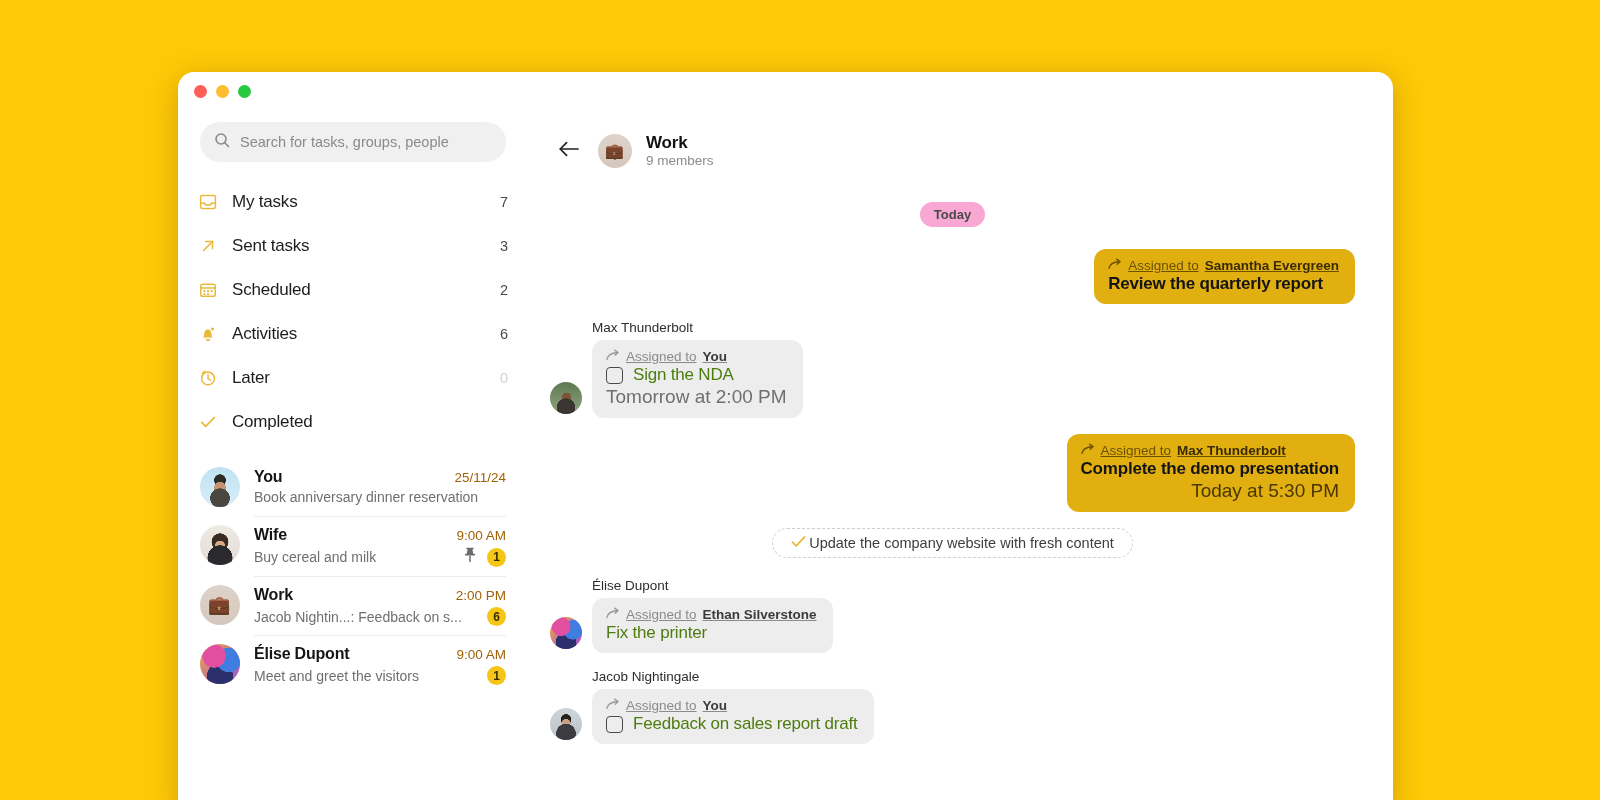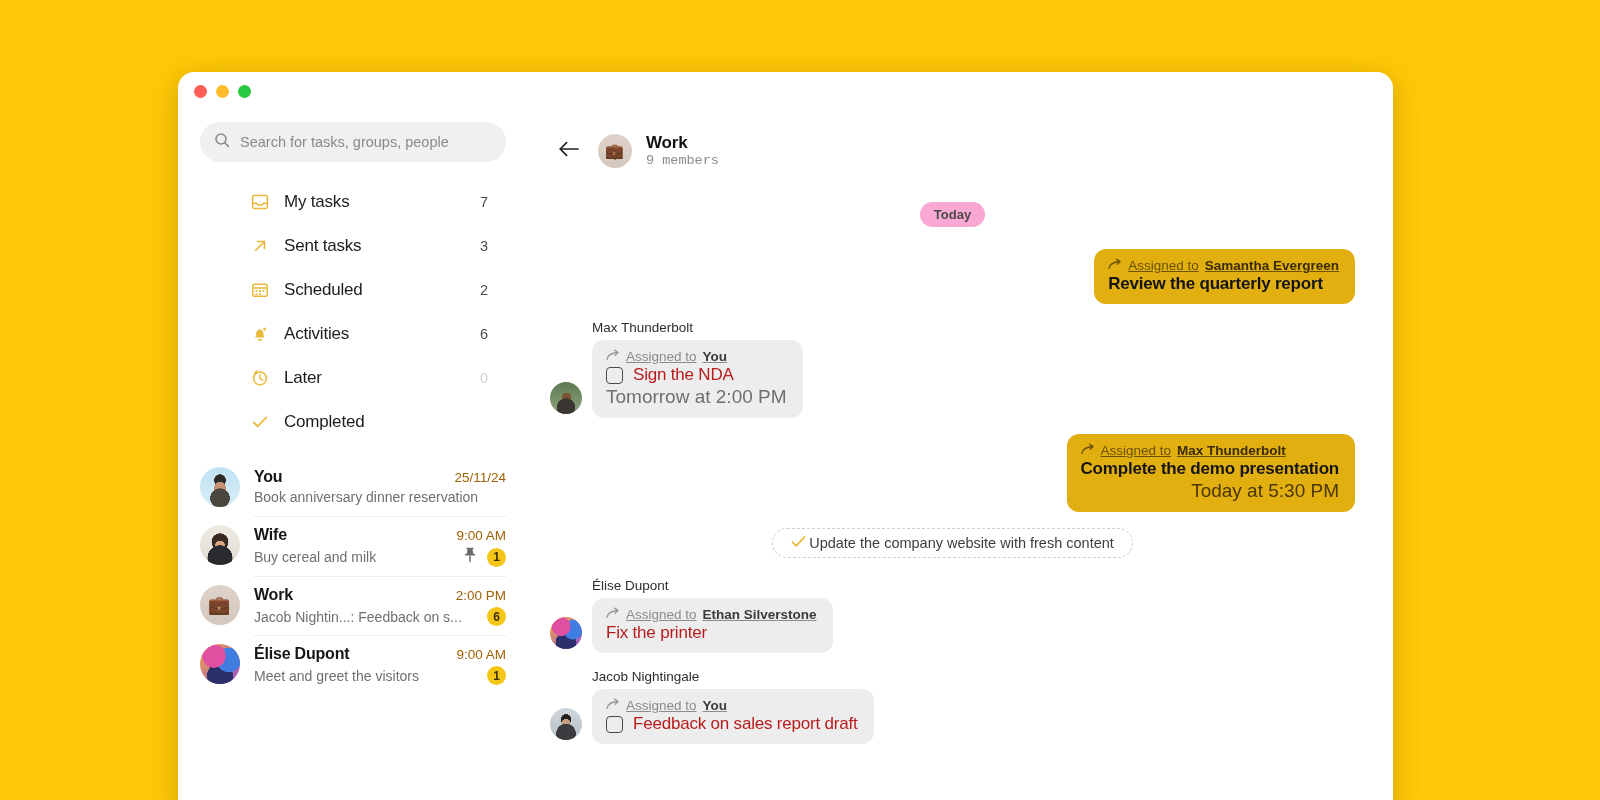--- a/index.html
+++ b/index.html
@@ -72,22 +72,21 @@
     background: transparent;
     font-family: "Liberation Sans", sans-serif;
     font-size: 14.5px;
     color: #2b2b2b;
     width: 100%;
   }
   .search-input::placeholder { color: #8a8a8a; }
 
   .nav {
     margin-top: 18px;
-    padding: 0 40px;
-    margin-left: 32px;
+    padding: 0 20px;
   }
   .nav-item {
     display: flex;
     align-items: center;
     height: 44px;
     gap: 14px;
     cursor: pointer;
   }
   .nav-icon {
     width: 20px; height: 20px;
@@ -206,21 +205,20 @@
     font-size: 17px;
     font-weight: bold;
     color: #111;
     letter-spacing: -.2px;
     line-height: 1.25;
   }
   .head-sub {
     font-size: 13.5px;
     color: #8b8b8b;
     line-height: 1.25;
-    font-family: Liberation Mono, monospace;
   }
 
   .messages {
     padding: 16px 38px 0 22px;
   }
 
   .day-sep {
     display: flex;
     justify-content: center;
     margin: 4px 0 22px 0;
@@ -279,21 +277,21 @@
   .task-line { display: flex; align-items: center; gap: 10px; }
   .cbox {
     width: 17px; height: 17px;
     border: 1.8px solid #4a4a4a;
     border-radius: 4px;
     flex: 0 0 17px;
     cursor: pointer;
   }
   .task-title {
     font-size: 17px;
-    color: #b91c1c;
+    color: #4d7c0f;
     letter-spacing: -.2px;
   }
   .bubble.outgoing .task-title { font-weight: bold; color: #141414; }
   .sub-time {
     font-size: 19px;
     margin-top: 1px;
   }
   .bubble.incoming .sub-time { color: #6f6f6f; }
   .bubble.outgoing .sub-time { color: #4a3700; text-align: right; }
 

